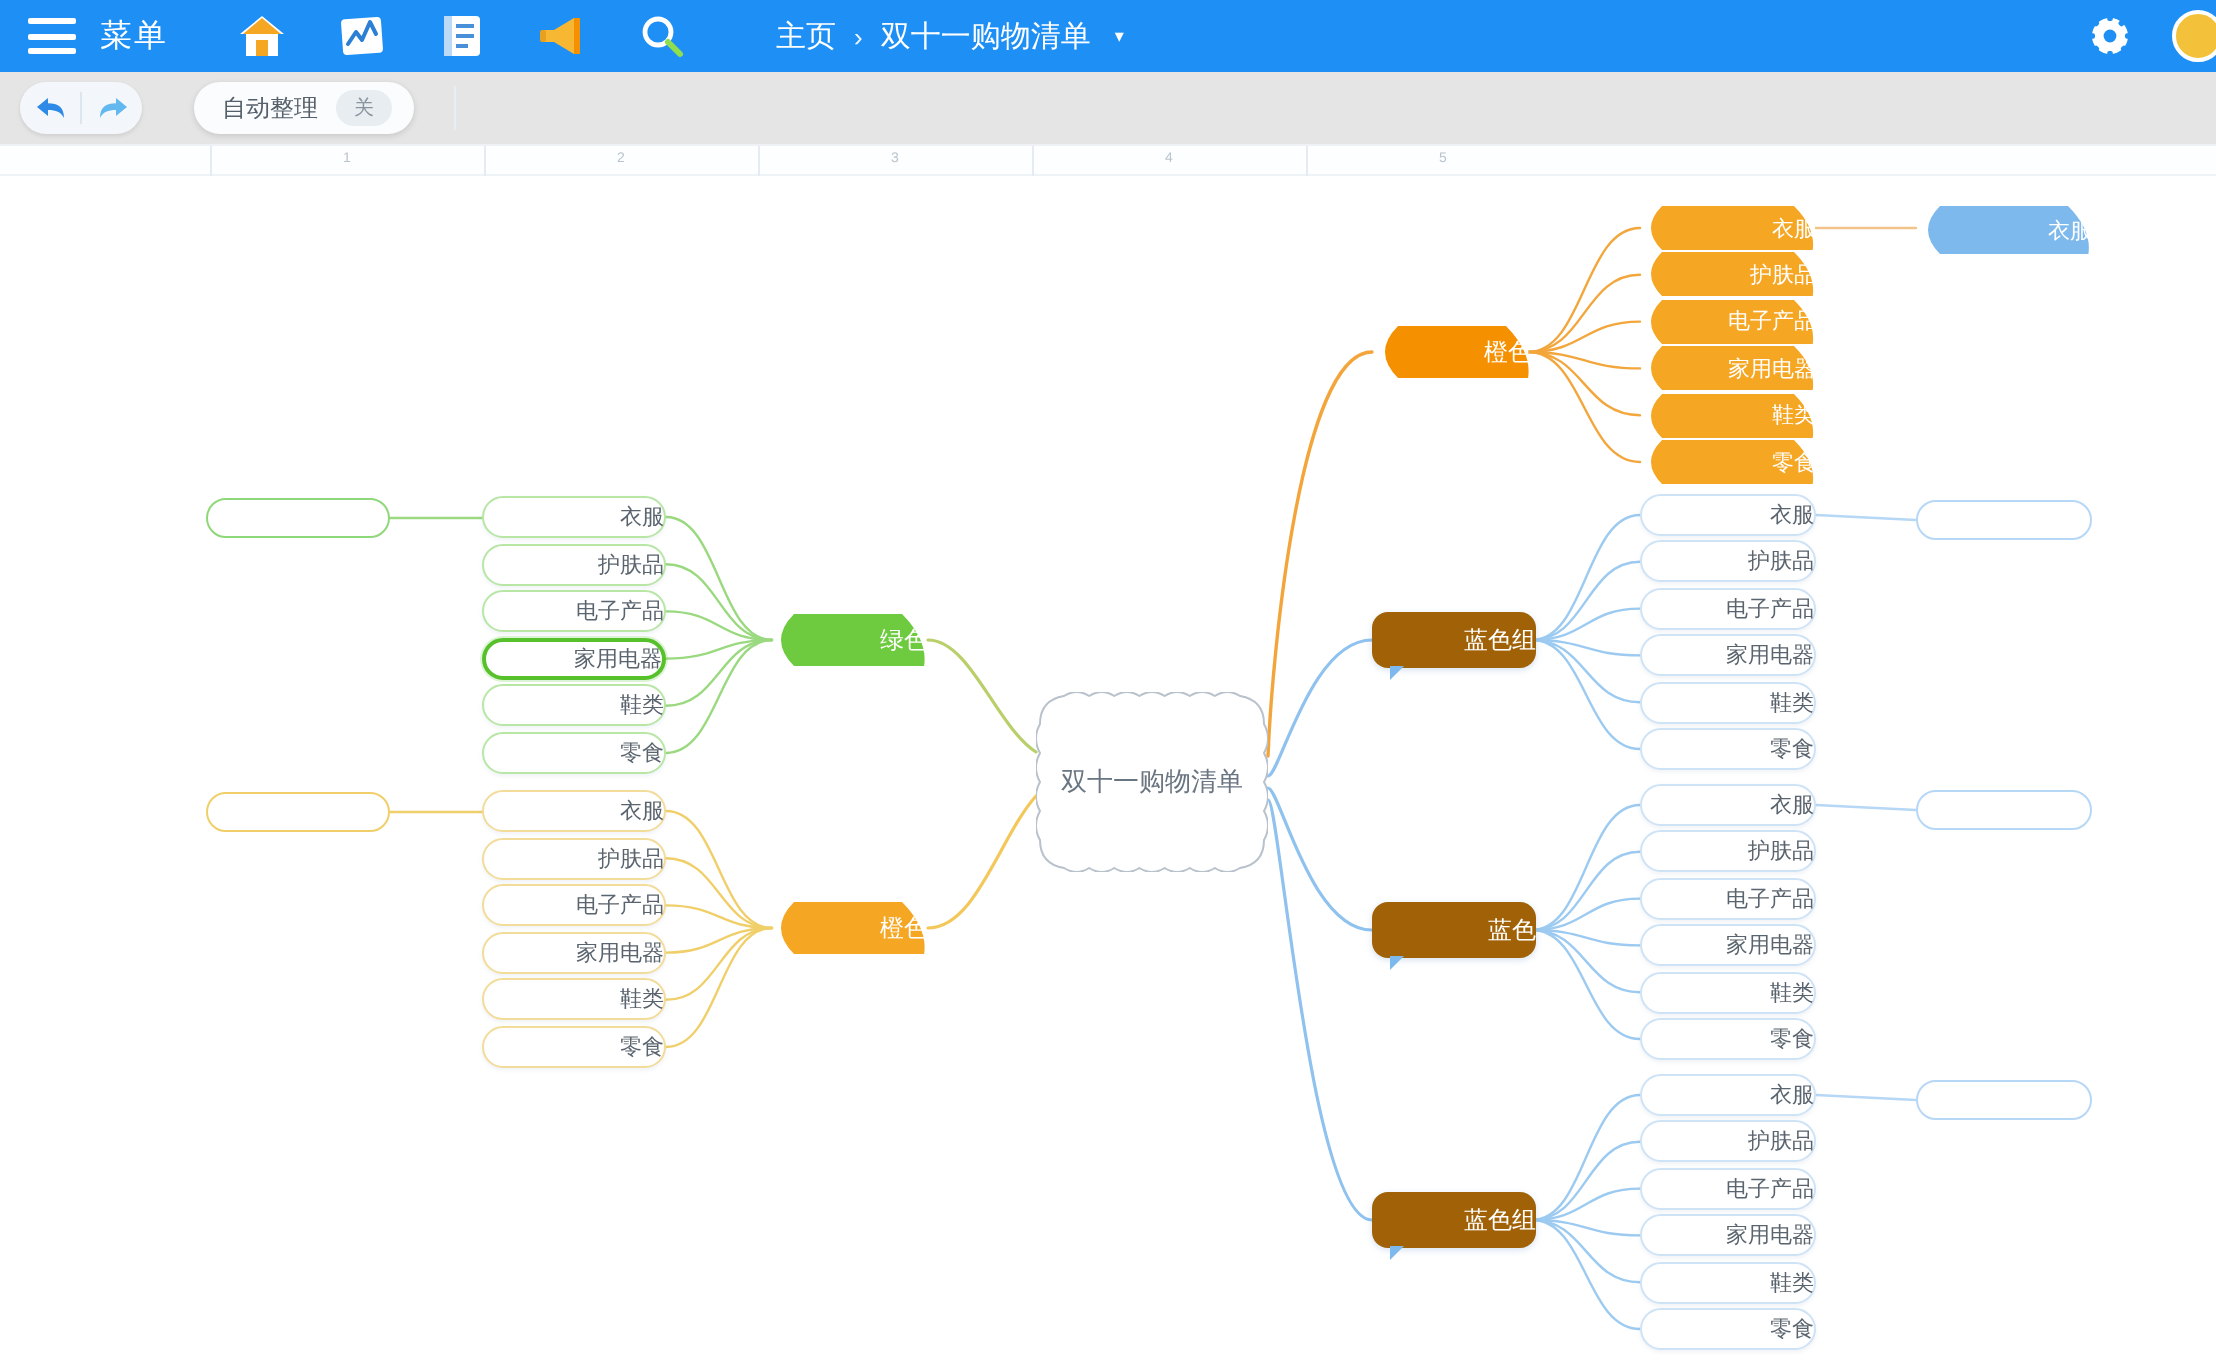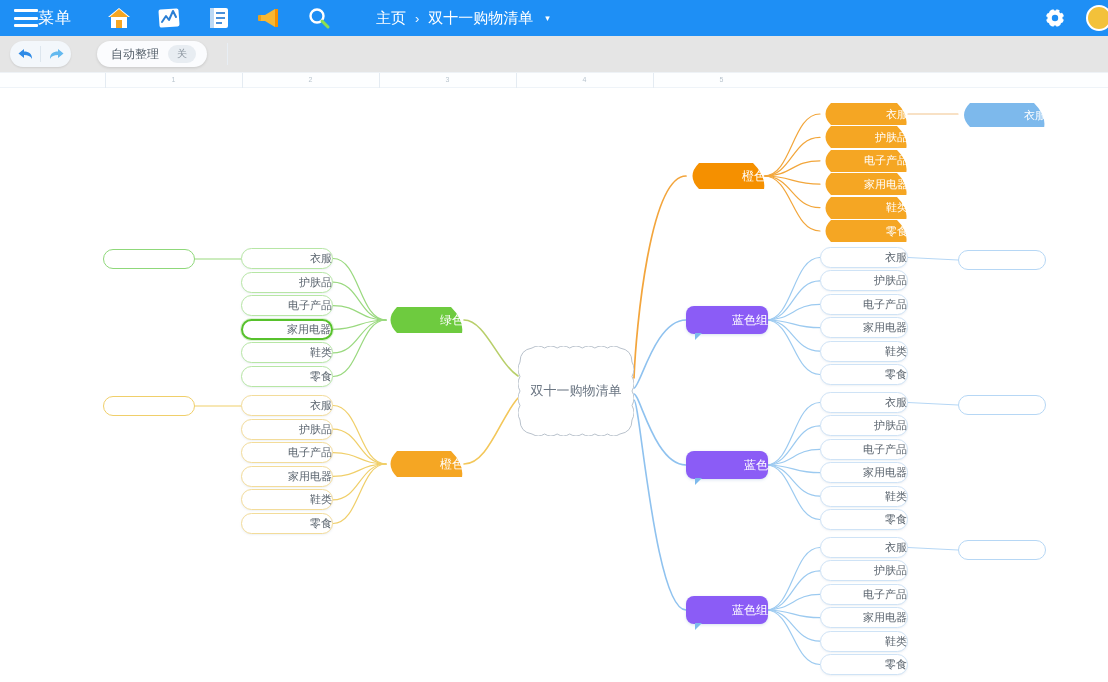--- a/index.html
+++ b/index.html
@@ -19,21 +19,21 @@
     color: #ffffff;
   }
   .hamburger {
     margin-left: 14px;
     width: 24px; height: 18px;
     display: flex; flex-direction: column; justify-content: space-between;
     cursor: pointer;
   }
   .hamburger span { display: block; height: 3px; background: #fff; border-radius: 1px; }
   #menu-label {
-    margin-left: 0; font-size: 16px; color: #fff; letter-spacing: 1px;
+    margin-left: 12px; font-size: 16px; color: #fff; letter-spacing: 1px;
   }
   .tool-icons { display: flex; align-items: center; margin-left: 34px; gap: 24px; }
   .ticon { width: 26px; height: 26px; display: block; cursor: pointer; }
 
   #breadcrumb {
     display: flex; align-items: center; gap: 9px;
     margin-left: 44px; font-size: 15px; color: #ffffff;
   }
   #breadcrumb .sep { font-size: 13px; opacity: .92; }
   #breadcrumb .caret { font-size: 9px; margin-left: 3px; }
@@ -152,21 +152,21 @@
   .cloud {
     color: #ffffff; font-size: 12px;
     height: 26px;
   }
   .cloud .cloud-svg { position: absolute; left: 0; top: 0; }
   .cloud .cl-txt { position: relative; z-index: 2; }
 
   
   .bubble-hub {
     height: 28px; border-radius: 8px;
-    background: #8b5cf6; color: #fff; font-size: 12px;
+    background: #a16207; color: #fff; font-size: 12px;
     box-shadow: 0 1px 3px rgba(90,140,190,.25);
   }
   .bubble-hub::after {
     content: ""; position: absolute;
     left: 9px; bottom: -6px;
     border-width: 7px 7px 0 0;
     border-style: solid;
     border-color: #7db9ec transparent transparent transparent;
   }
 

